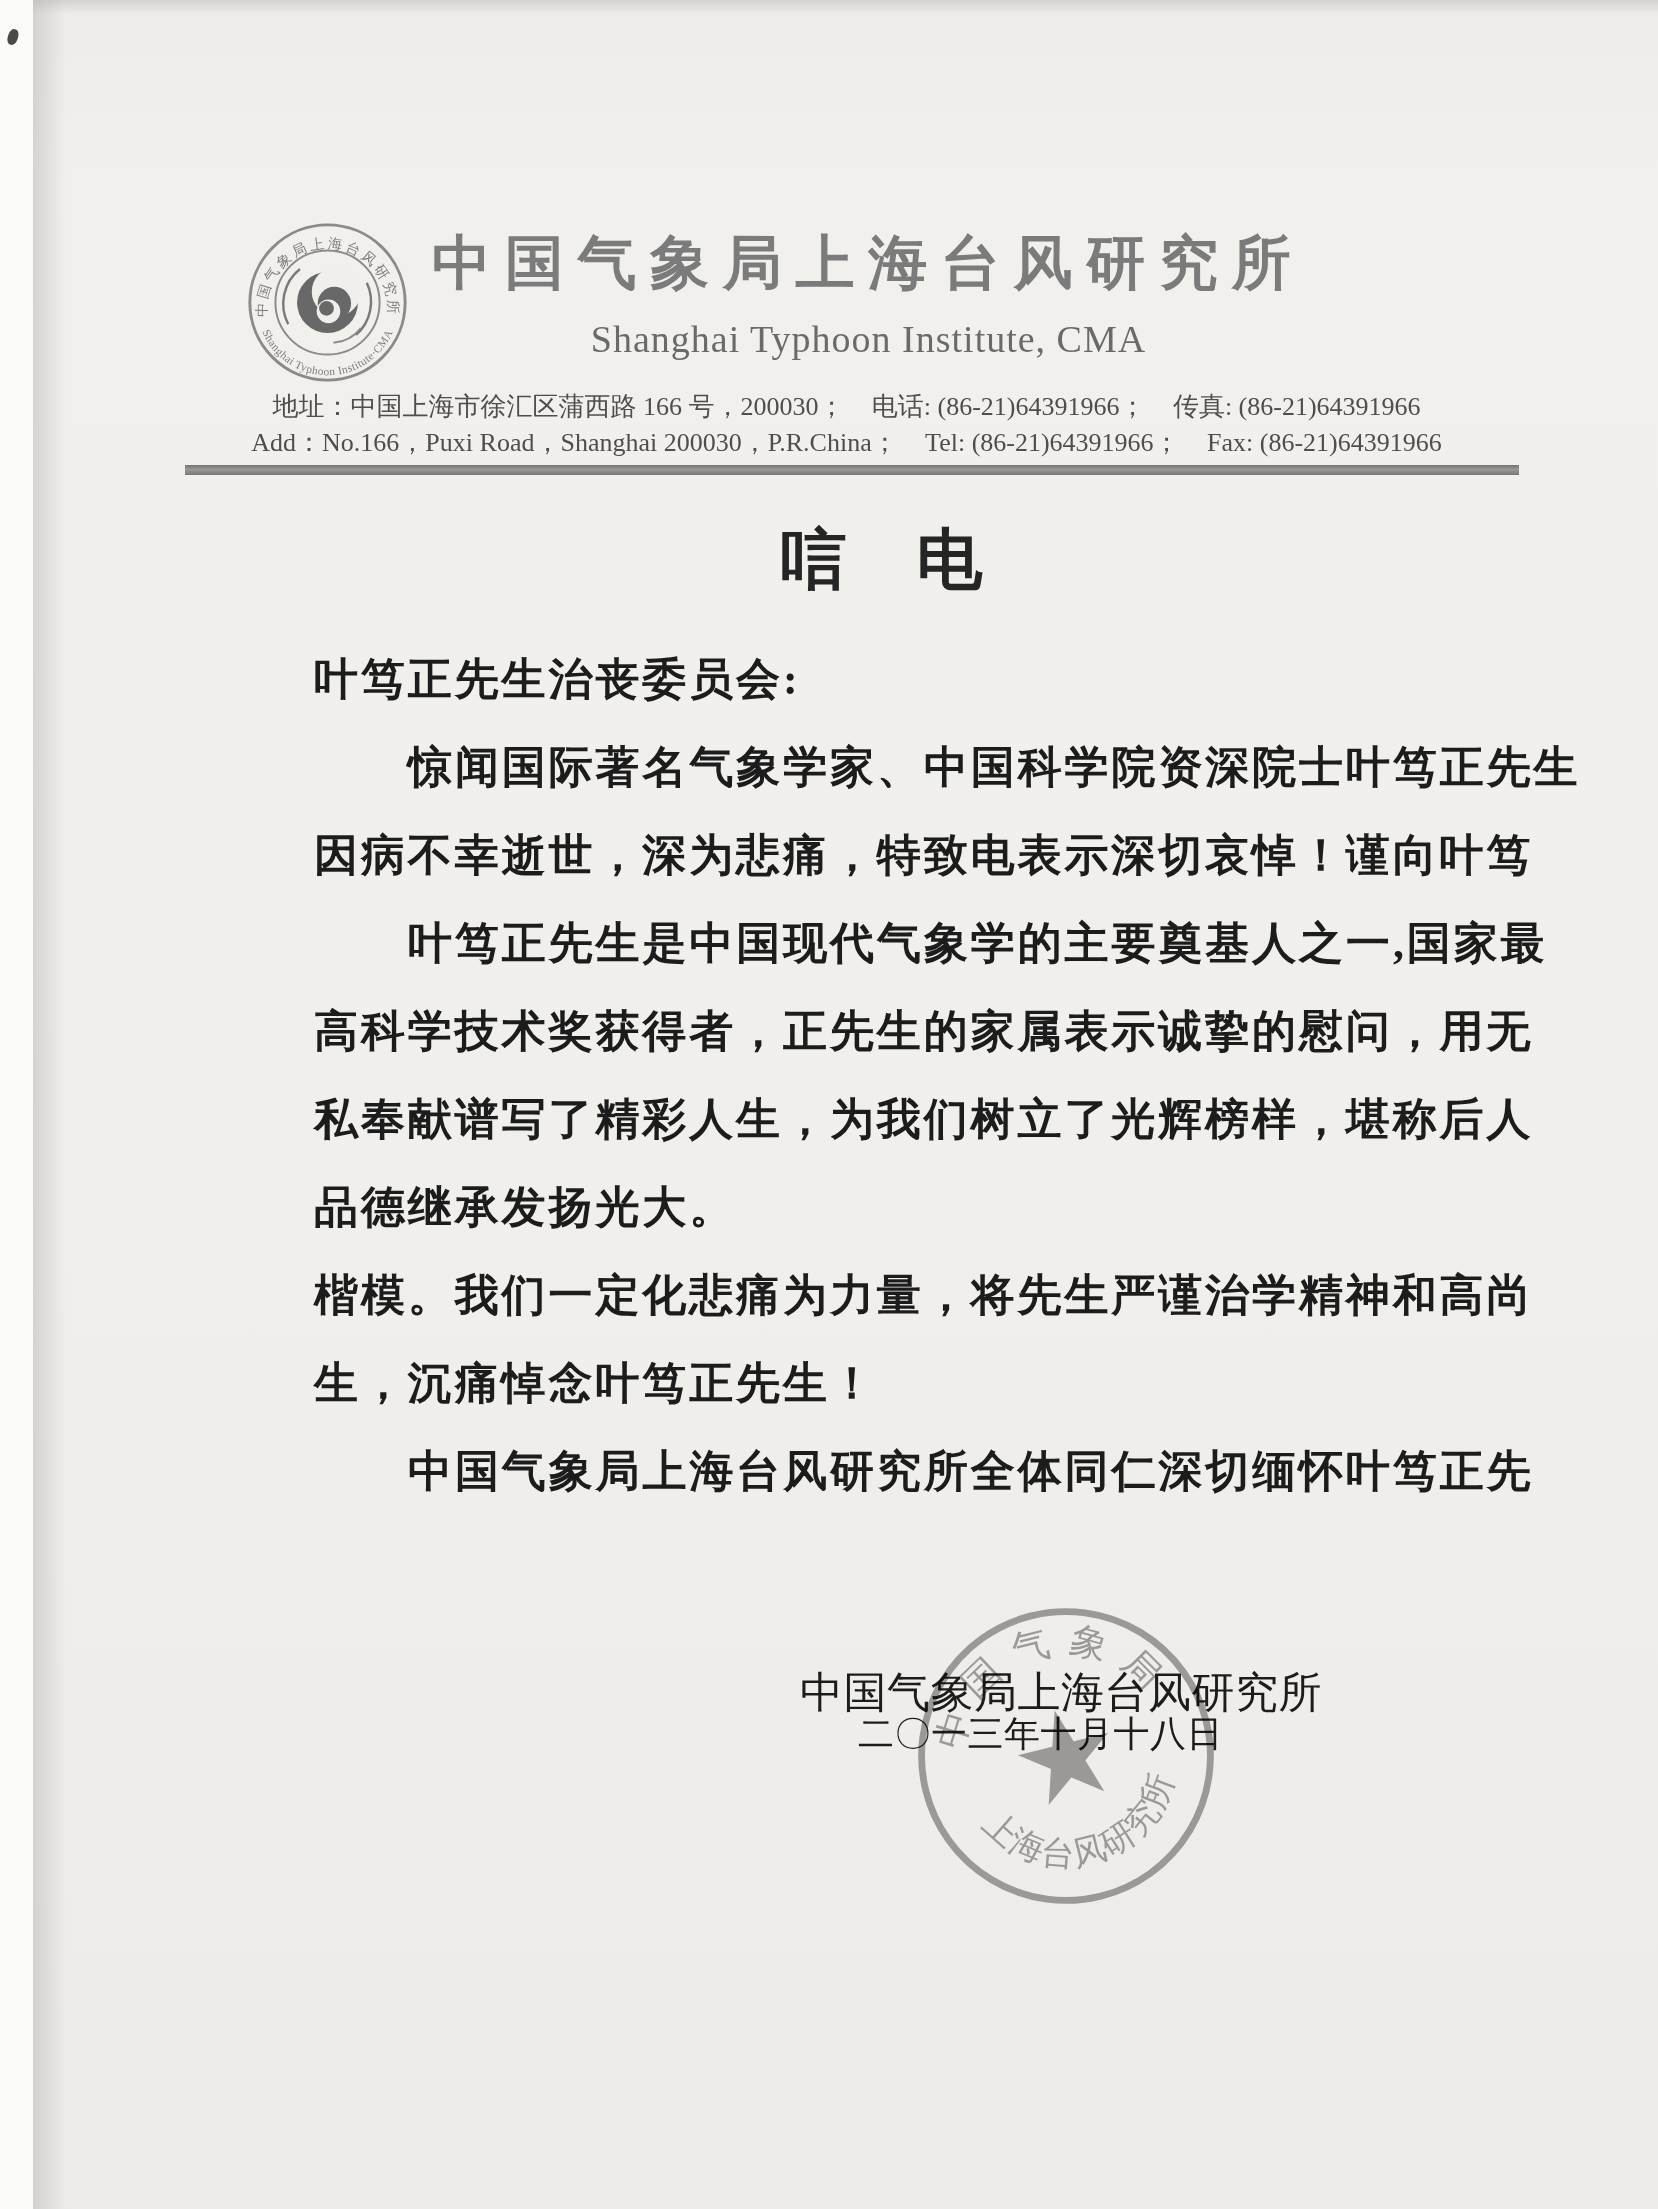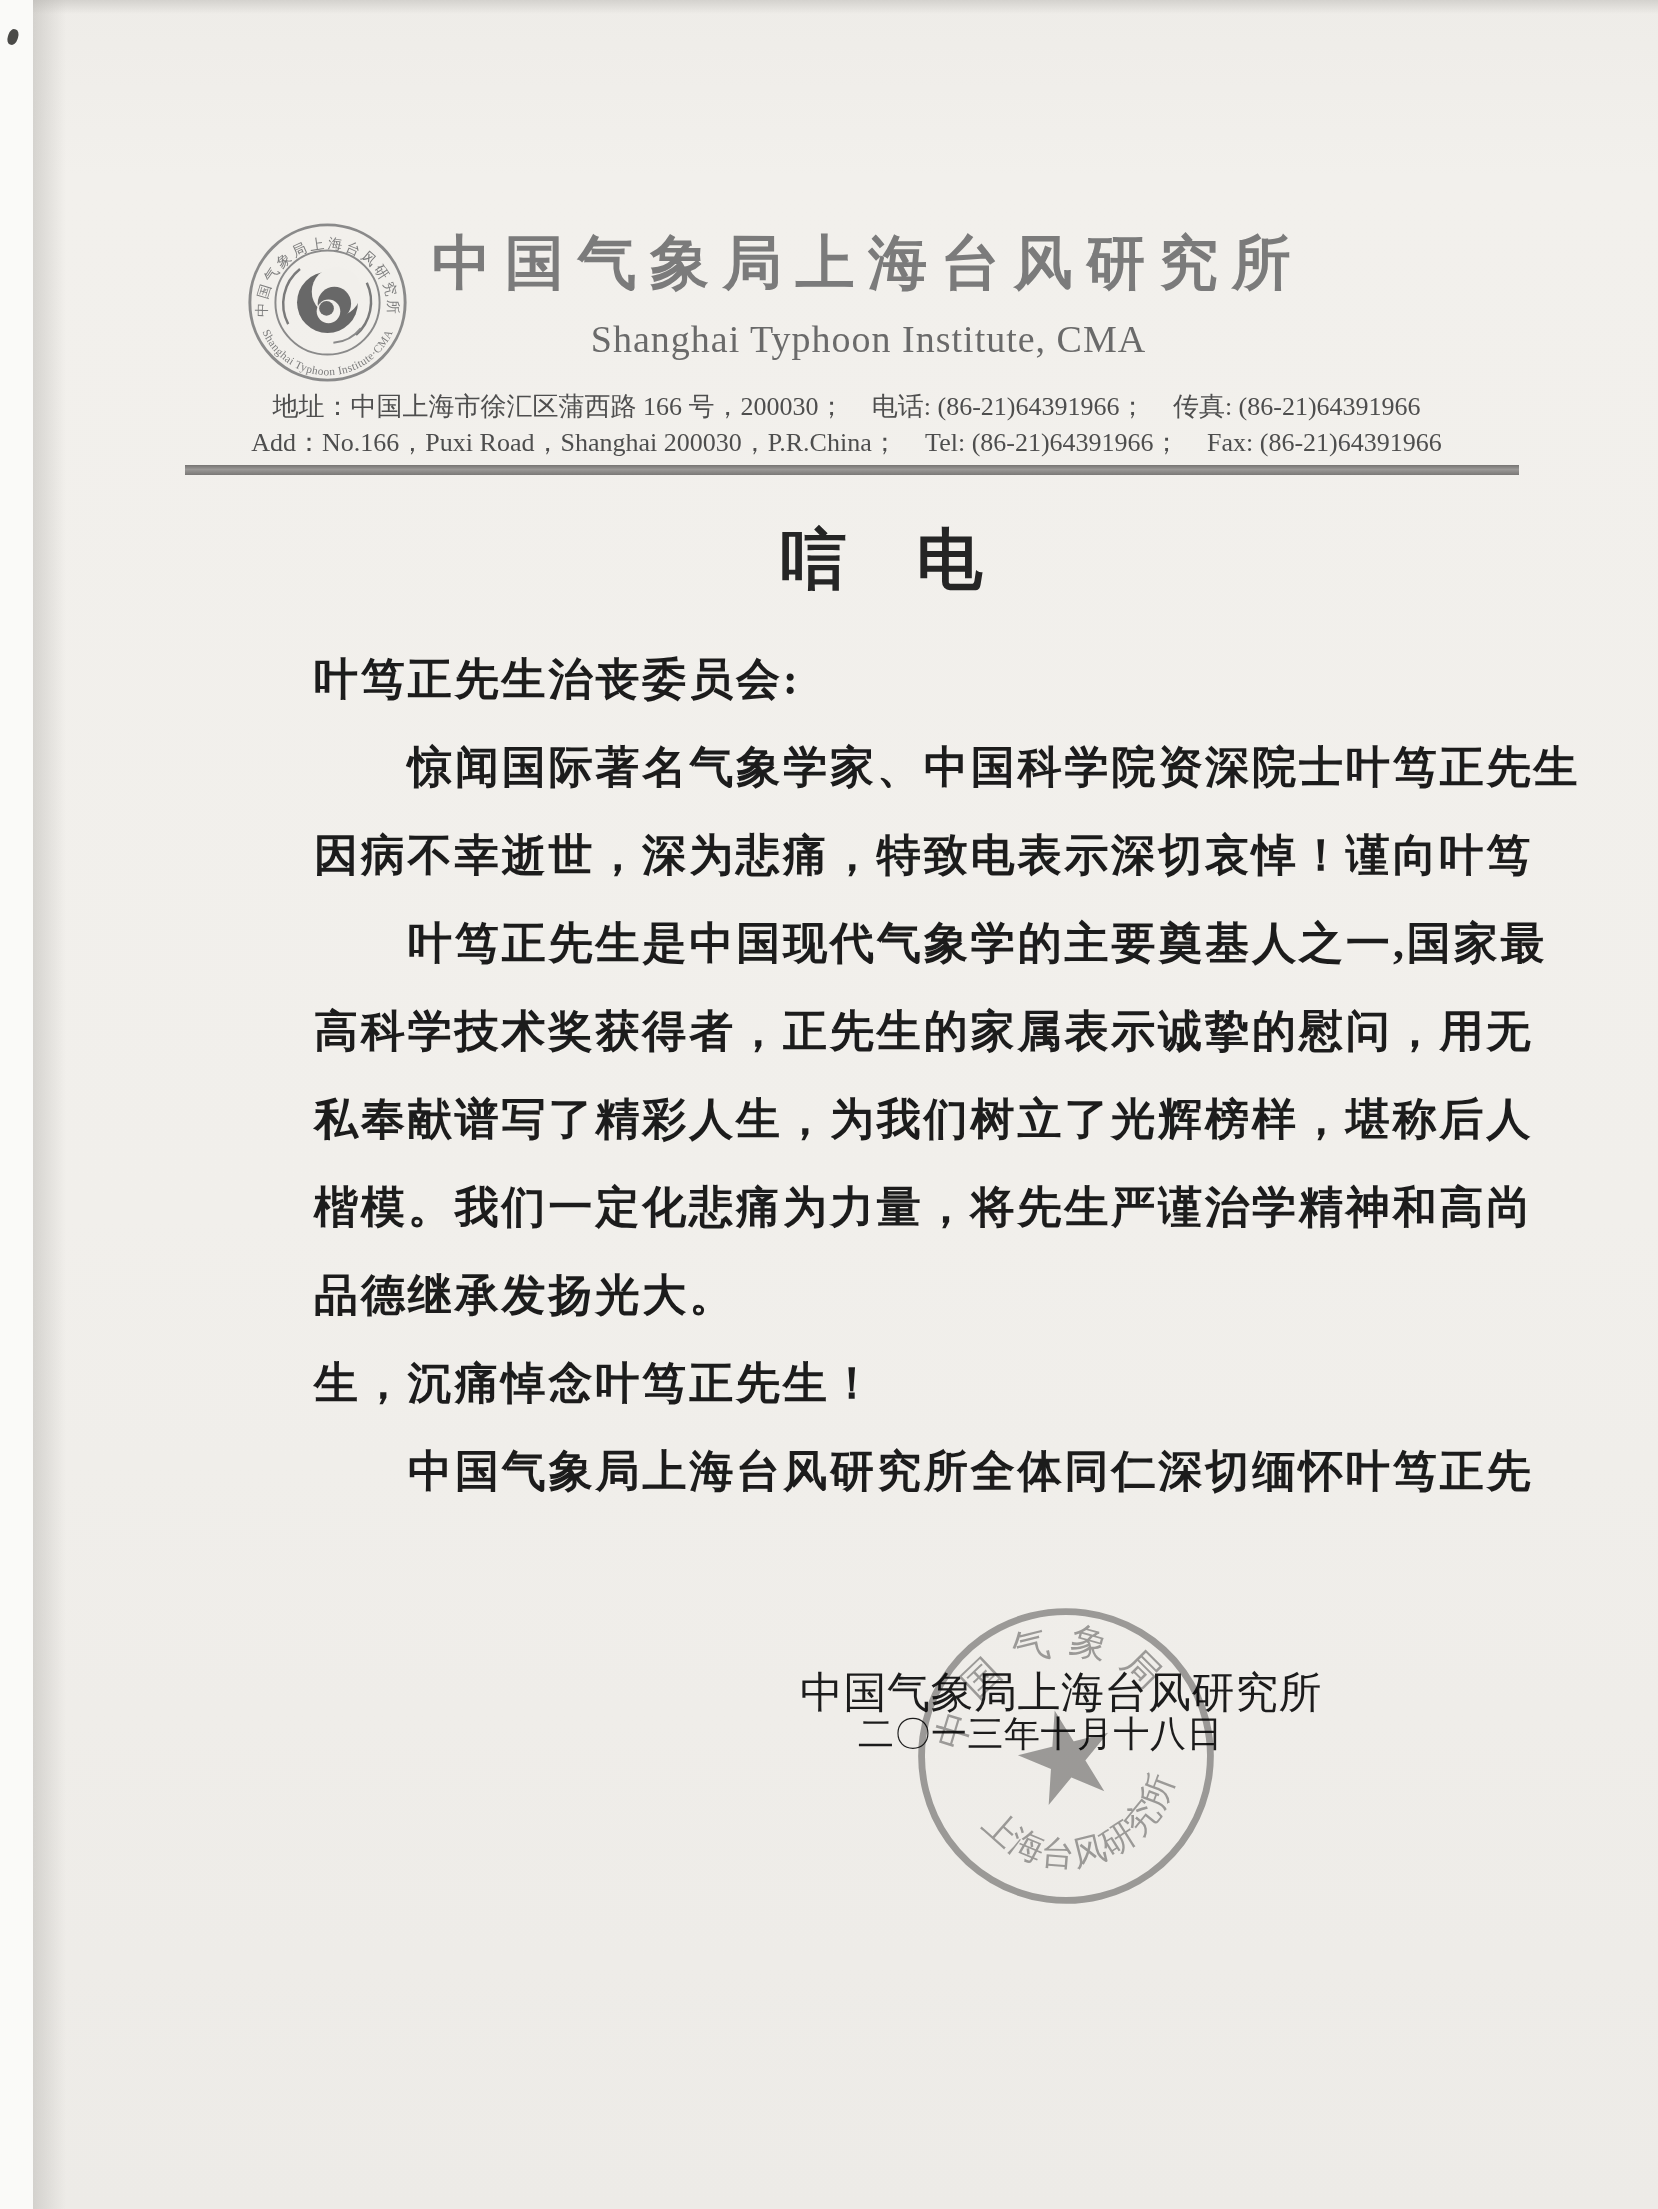--- a/index.html
+++ b/index.html
@@ -118,22 +118,22 @@
 
   <h1 class="letter-title">唁　电</h1>
 
   <div class="body-text">
     <div class="bl">叶笃正先生治丧委员会:</div>
     <div class="bl ind">惊闻国际著名气象学家、中国科学院资深院士叶笃正先生</div>
     <div class="bl">因病不幸逝世，深为悲痛，特致电表示深切哀悼！谨向叶笃</div>
     <div class="bl ind">叶笃正先生是中国现代气象学的主要奠基人之一,国家最</div>
     <div class="bl">高科学技术奖获得者，正先生的家属表示诚挚的慰问，用无</div>
     <div class="bl">私奉献谱写了精彩人生，为我们树立了光辉榜样，堪称后人</div>
+    <div class="bl">品德继承发扬光大。</div>
     <div class="bl">楷模。我们一定化悲痛为力量，将先生严谨治学精神和高尚</div>
-    <div class="bl">品德继承发扬光大。</div>
     <div class="bl">生，沉痛悼念叶笃正先生！</div>
     <div class="bl ind">中国气象局上海台风研究所全体同仁深切缅怀叶笃正先</div>
   </div>
 
   <div class="sig">中国气象局上海台风研究所</div>
   <div class="dateline">二〇一三年十月十八日</div>
 
   <svg class="stamp" viewBox="-165 -165 330 330">
     <circle cx="0" cy="0" r="148" fill="none" stroke="#8f8f8f" stroke-width="7"></circle>
     <path d="M 0,-48 L 29.4,44.5 L -47.6,-12.7 L 47.6,-12.7 L -29.4,44.5 Z" fill="#8f8f8f" fill-rule="nonzero"></path>

